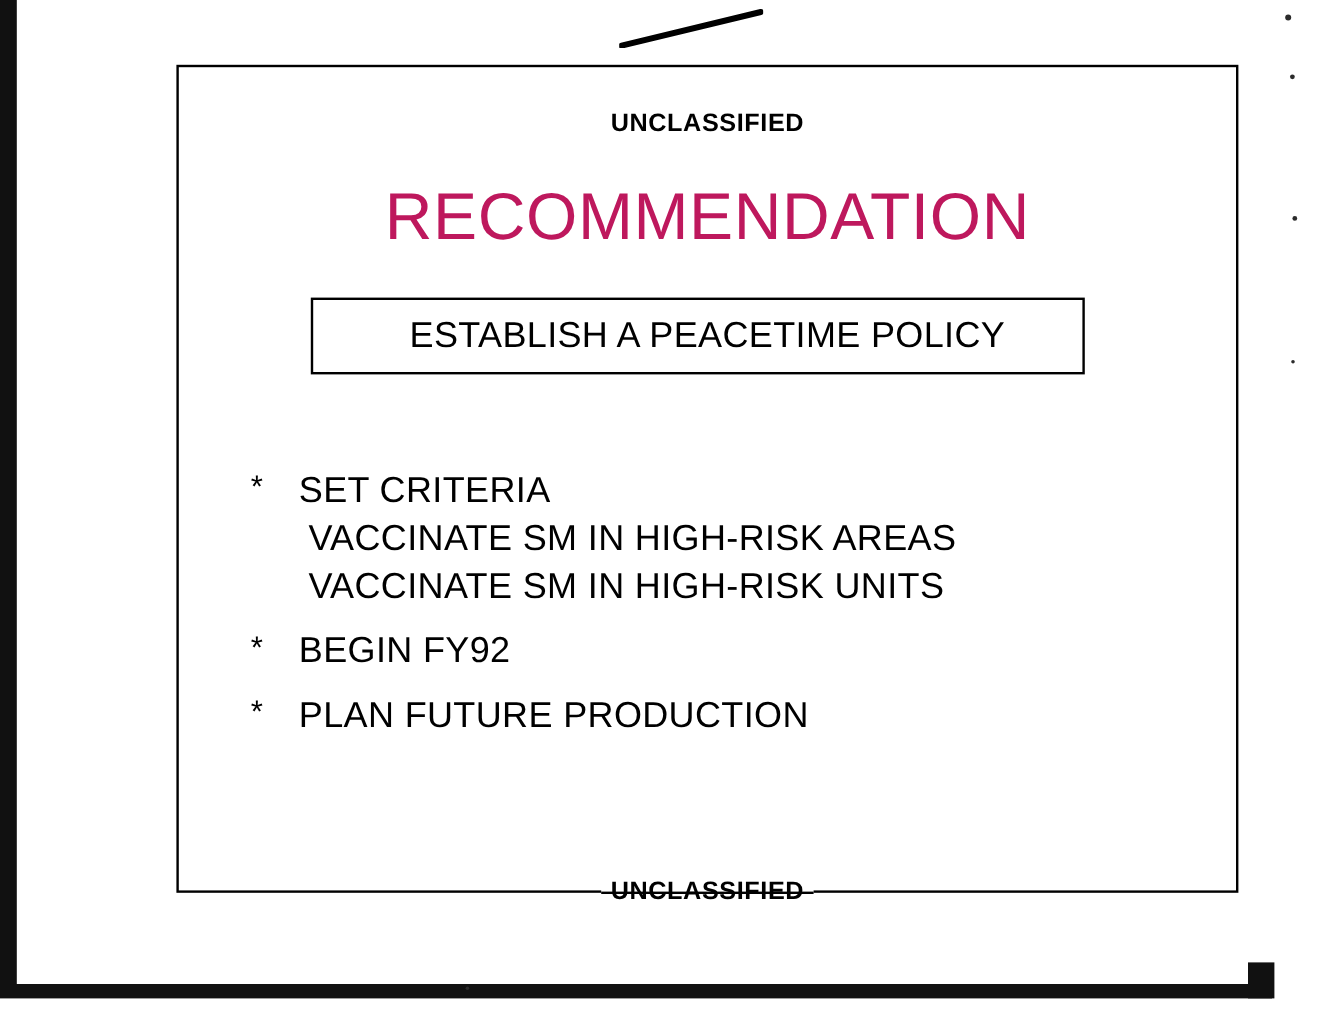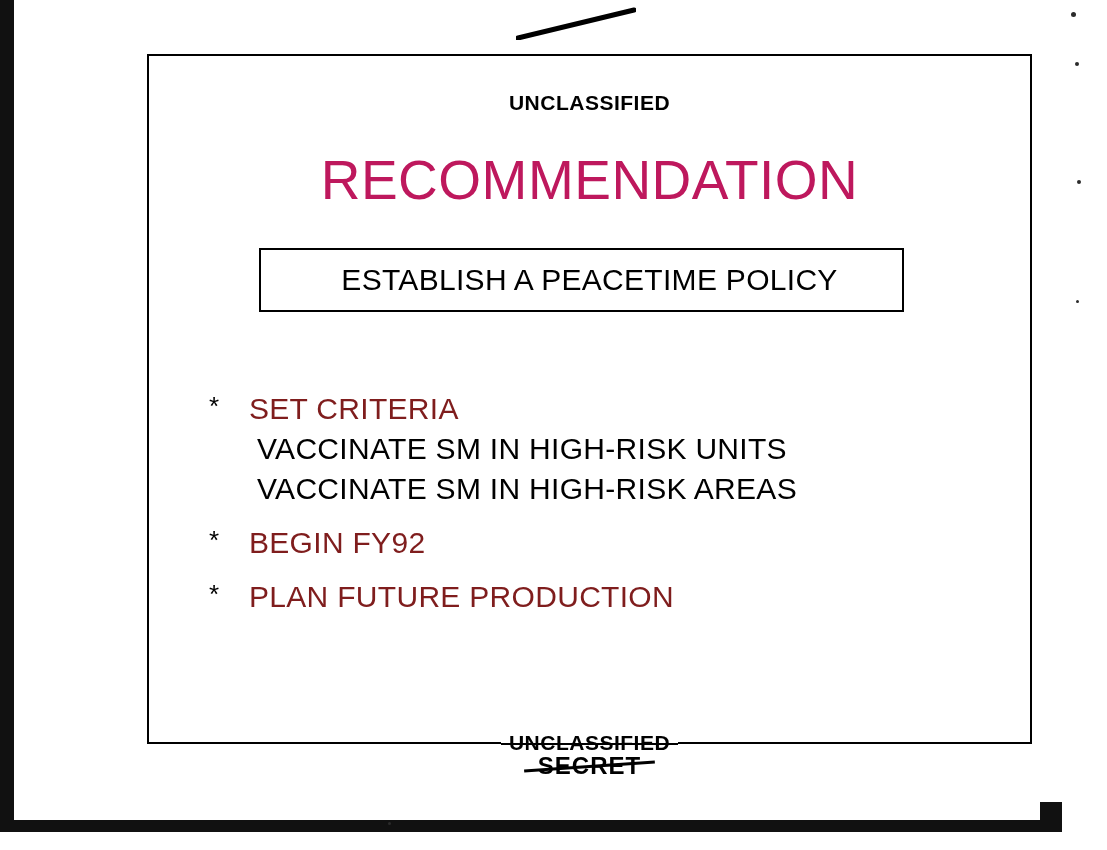--- a/index.html
+++ b/index.html
@@ -149,21 +149,21 @@
     text-align: left;
     font-size: 26px;
     line-height: 1;
     color: #000000;
     position: relative;
     top: -4px;
   }
   .bullet-text {
     font-size: 30px;
     letter-spacing: 0.3px;
-    color: #7f1d1d;
+    color: #000000;
     white-space: nowrap;
   }
   .sub-line {
     margin-left: 48px;
     font-size: 30px;
     letter-spacing: 0.3px;
     color: #000000;
     margin-bottom: 6px;
     white-space: nowrap;
   }
@@ -225,22 +225,22 @@
     <div class="boxed-statement">
       <span>ESTABLISH A PEACETIME POLICY</span>
     </div>
 
     <div class="bullets">
 
       <div class="bullet-row">
         <span class="bullet-mark">*</span>
         <span class="bullet-text">SET CRITERIA</span>
       </div>
+      <div class="sub-line">VACCINATE SM IN HIGH-RISK AREAS</div>
       <div class="sub-line">VACCINATE SM IN HIGH-RISK UNITS</div>
-      <div class="sub-line">VACCINATE SM IN HIGH-RISK AREAS</div>
 
       <div class="spacer-sm"></div>
 
       <div class="bullet-row">
         <span class="bullet-mark">*</span>
         <span class="bullet-text">BEGIN FY92</span>
       </div>
 
       <div class="spacer-sm"></div>
 
@@ -250,17 +250,14 @@
       </div>
 
     </div>
 
     <div class="classification bottom">
       <span class="word">UNCLASSIFIED<span class="strike-line"></span></span>
     </div>
 
   </div>
 
-  <div class="secret-mark">
-    <span class="word">SECRET<span class="hand-strike"></span></span>
-  </div>
 
 </div>
 
 </body></html>

